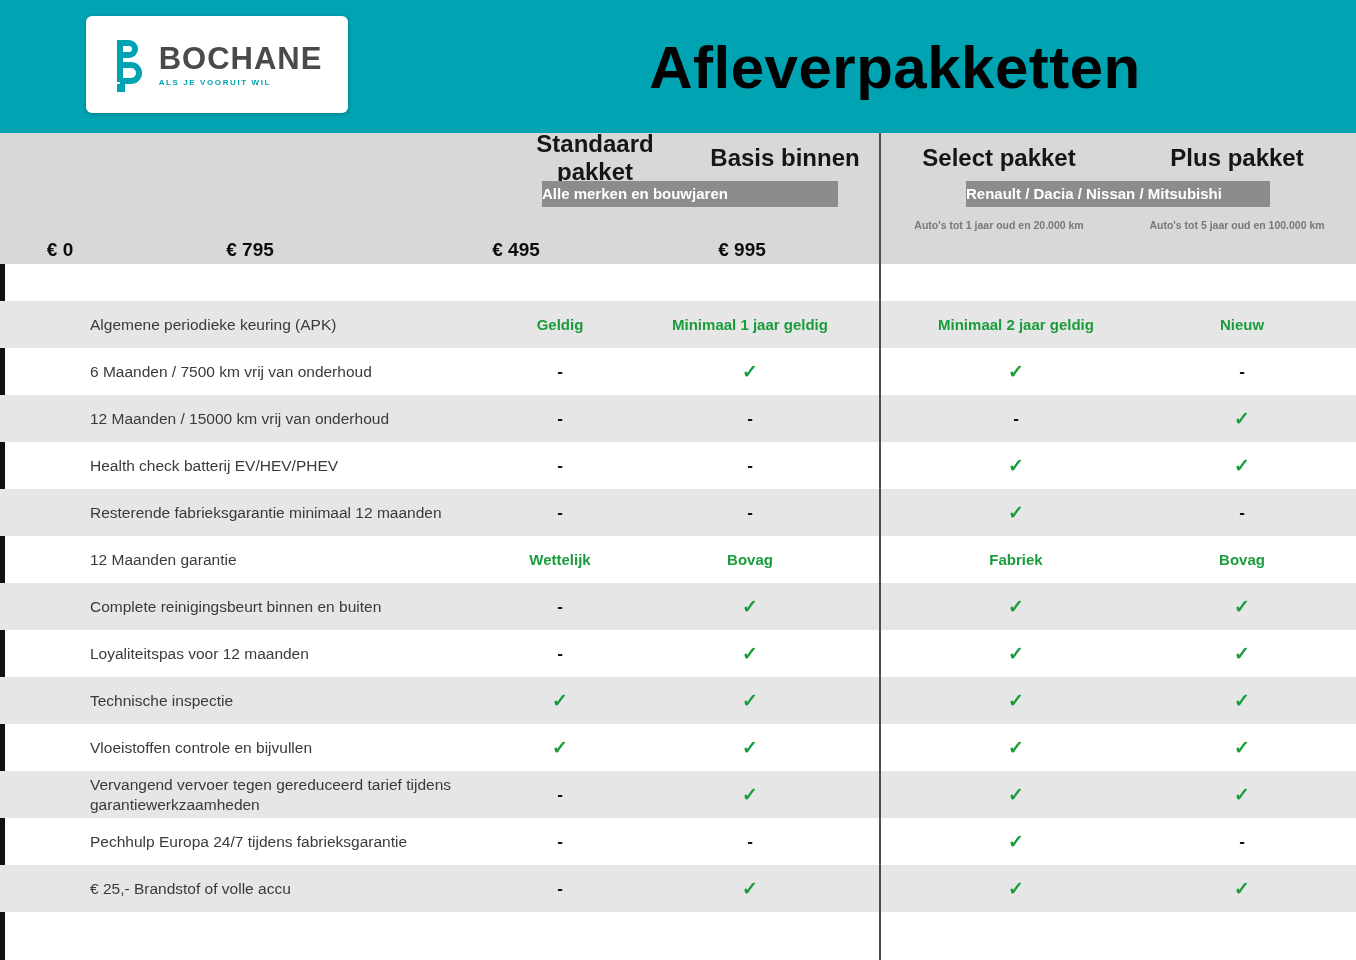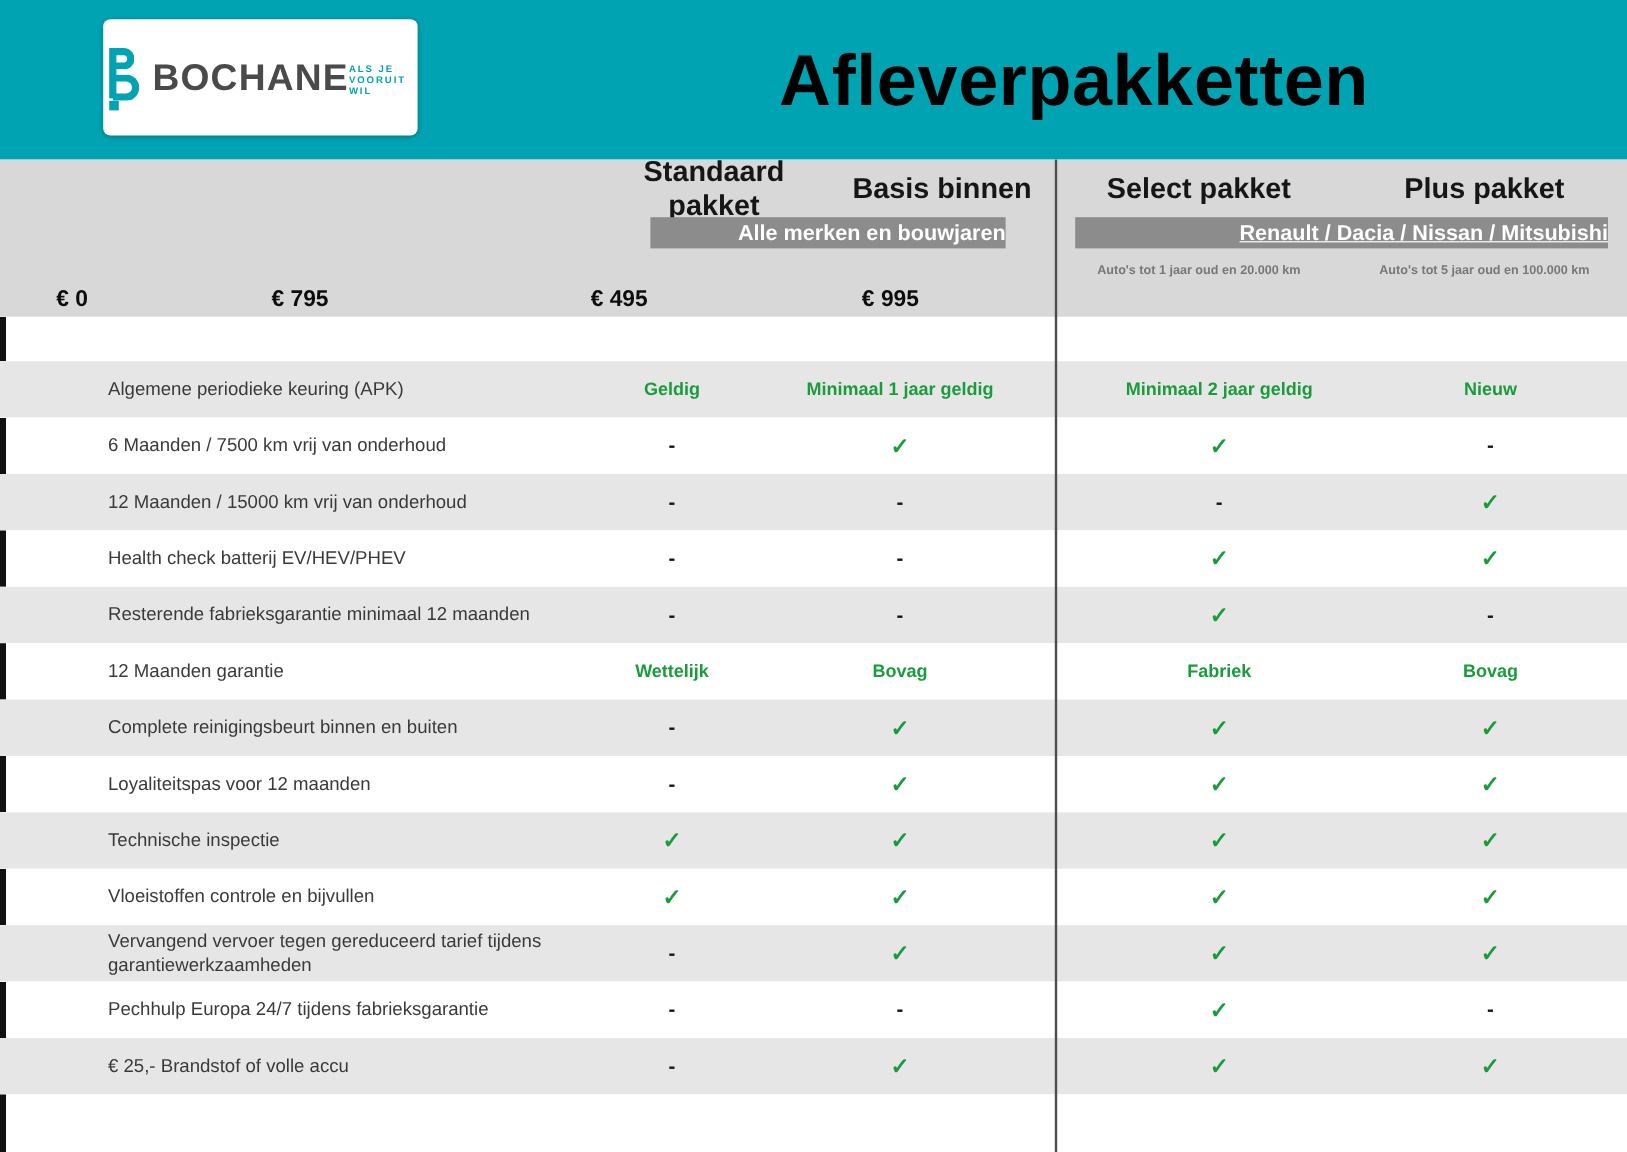--- a/index.html
+++ b/index.html
@@ -29,21 +29,21 @@
     display:flex;align-items:center;justify-content:center;
     box-shadow:0 1px 4px rgba(0,0,0,.25);
   }
   .logo-row{display:flex;align-items:center;gap:11px;}
   .logo-icon{position:relative;width:36px;height:54px;}
   .logo-icon .stem{position:absolute;left:5px;top:2px;width:6px;height:42px;background:var(--teal);}
   .logo-icon .arc{display:block;border:6px solid var(--teal);border-left:none;border-radius:0 14px 14px 0;margin-left:8px;}
   .logo-icon .arc-top{width:18px;height:18px;margin-top:2px;}
   .logo-icon .arc-bottom{width:22px;height:22px;margin-top:4px;}
   .logo-icon .dot{position:absolute;left:5px;bottom:0;width:8px;height:8px;background:var(--teal);}
-  .logo-text{display:flex;flex-direction:row;align-items:flex-start;}
+  .logo-text{display:flex;flex-direction:column;align-items:flex-start;}
   .brand{font-size:31px;font-weight:700;color:#4a4a4a;letter-spacing:1px;line-height:1;}
   .tagline{font-size:8px;font-weight:700;color:var(--teal);letter-spacing:1.6px;margin-top:4px;}
   .title{
     position:absolute;top:50%;left:895px;transform:translate(-50%,-50%);
     color:#000000;font-size:60px;font-weight:800;letter-spacing:.5px;white-space:nowrap;
   }
 
   
   .band{position:relative;height:131px;background:var(--band-gray);}
   .hrow{position:absolute;left:0;right:0;display:flex;align-items:center;}
@@ -53,24 +53,24 @@
   .g2{width:190px;}
   .g3{width:238px;}
   .pkg-names{top:12px;height:26px;}
   .pkg-names .name{font-size:24px;font-weight:700;color:#161616;}
   .badges-row{top:47px;height:27px;}
   .bgrp{flex:0 0 auto;text-align:center;}
   .w380{width:380px;}
   .w476{width:476px;}
   .badge{
     display:inline-block;background:var(--badge-gray);color:#fff;
-    font-weight:700;font-size:18px;line-height:26px;height:26px;text-align:right;
+    font-weight:700;font-size:15px;line-height:26px;height:26px;text-align:left;
   }
   .badge.b1{width:296px;}
-  .badge.b2{width:444px;text-decoration:underline;}
+  .badge.b2{width:304px;}
   .subnotes-row{top:85px;height:14px;}
   .note{font-size:10.5px;font-weight:700;color:#787878;}
   .totals-row{top:102px;height:29px;}
   .total-lbl{font-size:20px;font-weight:700;color:#0d0d0d;}
   .price{font-size:19px;font-weight:700;color:#0d0d0d;}
 
   
   .cell{flex:0 0 auto;}
   .cell.lbl{width:500px;padding-left:90px;font-size:15.5px;color:var(--label-ink);line-height:1.25;}
   .cell.c1{width:120px;text-align:center;}

